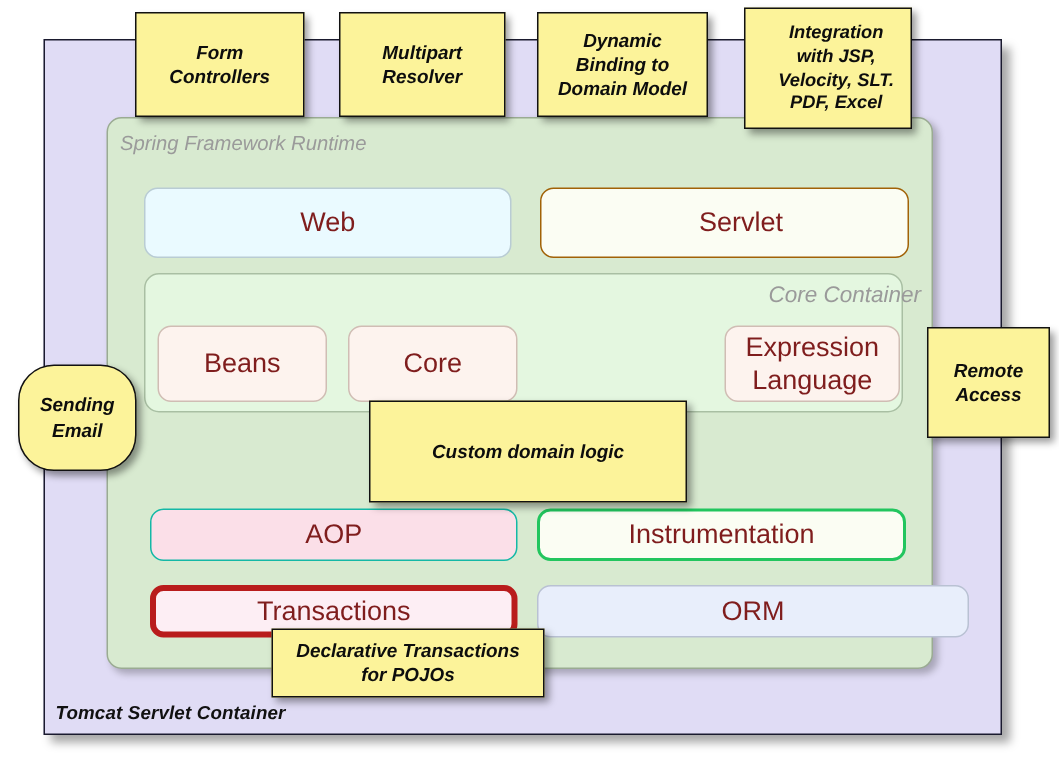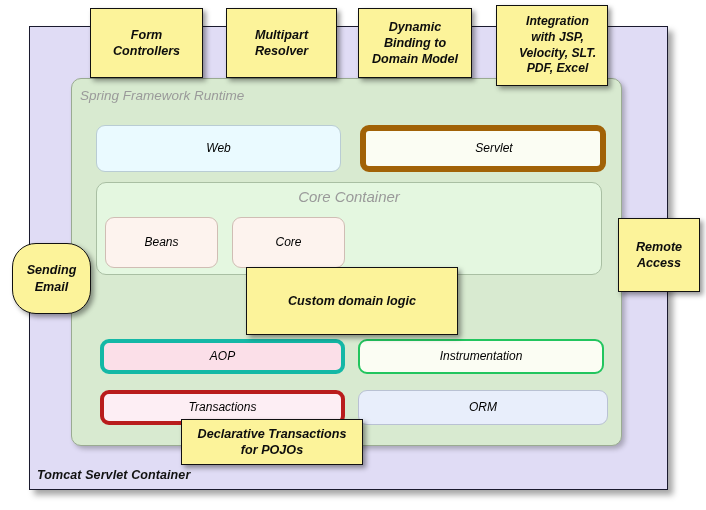--- a/index.html
+++ b/index.html
@@ -68,33 +68,32 @@
 
   
   .pill {
     position: absolute;
     border-radius: 9px;
     box-sizing: border-box;
     display: flex;
     align-items: center;
     justify-content: center;
     text-align: center;
-    font-size: 12px;
-    color: #000000;
+    font-size: 18px;
+    color: #7f1d1d;
     line-height: 1.15;
     font-weight: normal;
-    font-style: italic;
   }
   .pill.two-line { line-height: 1.2; }
 
   
   .c-web   { background: #eafaff; border: 1px solid #b9ccd4; }
-  .c-srv   { background: #fbfdf3; border: 6px solid #a16207; padding-left: 22px; }
+  .c-srv   { background: #fbfdf3; border: 1px solid #a16207; padding-left: 22px; }
   .c-bean  { background: #fdf3ee; border: 1px solid #d0bdb4; }
-  .c-aop   { background: #fbdfe8; border: 4px solid #14b8a6; }
+  .c-aop   { background: #fbdfe8; border: 1px solid #14b8a6; }
   .c-trx   { background: #fdeef4; border: 4px solid #b91c1c; }
   .c-inst  { background: #fbfdf3; border: 2px solid #22c55e; }
   .c-orm   { background: #e8eefb; border: 1px solid #b9c1d3; }
 
   
   .core-group {
     position: absolute;
     left: 96px;
     top: 182px;
     width: 506px;
@@ -102,24 +101,25 @@
     background: #e4f7e0;
     border: 1px solid #a9bfa3;
     border-radius: 10px;
     box-sizing: border-box;
   }
   .core-title {
     position: absolute;
     left: 96px;
     top: 188px;
     width: 506px;
-    text-align: center;
+    text-align: right;
     font-size: 15px;
     font-style: italic;
     color: #9a9a9a;
+    padding-left: 12px;
   }
 
   
   .note {
     position: absolute;
     background: #fcf39a;
     border: 1.4px solid #111111;
     box-shadow: 3px 3px 5px rgba(0,0,0,0.40);
     box-sizing: border-box;
     display: flex;
@@ -148,26 +148,28 @@
   <div class="runtime-label">Spring Framework Runtime</div>
 
   <div class="pill c-web" style="left:96px; top:125px; width:245px; height:47px;">Web</div>
   <div class="pill c-srv" style="left:360px; top:125px; width:246px; height:47px;">Servlet</div>
 
   <div class="core-group"></div>
   <div class="core-title">Core Container</div>
 
   <div class="pill c-bean" style="left:105px; top:217px; width:113px; height:51px;">Beans</div>
   <div class="pill c-bean" style="left:232px; top:217px; width:113px; height:51px;">Core</div>
+  <div class="pill c-bean two-line" style="left:483px; top:217px; width:117px; height:51px;">Expression
+Language</div>
 
   <div class="pill c-aop" style="left:100px; top:339px; width:245px; height:35px;">AOP</div>
   <div class="pill c-inst" style="left:358px; top:339px; width:246px; height:35px;">Instrumentation</div>
 
   <div class="pill c-trx" style="left:100px; top:390px; width:245px; height:35px;">Transactions</div>
-  <div class="pill c-orm" style="left:358px; top:390px; width:250px; height:35px;">ORM</div>
+  <div class="pill c-orm" style="left:358px; top:390px; width:288px; height:35px;">ORM</div>
 
   <div class="note" style="left:90px; top:8px; width:113px; height:70px;">Form
 Controllers</div>
 
   <div class="note" style="left:226px; top:8px; width:111px; height:70px;">Multipart
 Resolver</div>
 
   <div class="note" style="left:358px; top:8px; width:114px; height:70px;">Dynamic
 Binding to
 Domain Model</div>

